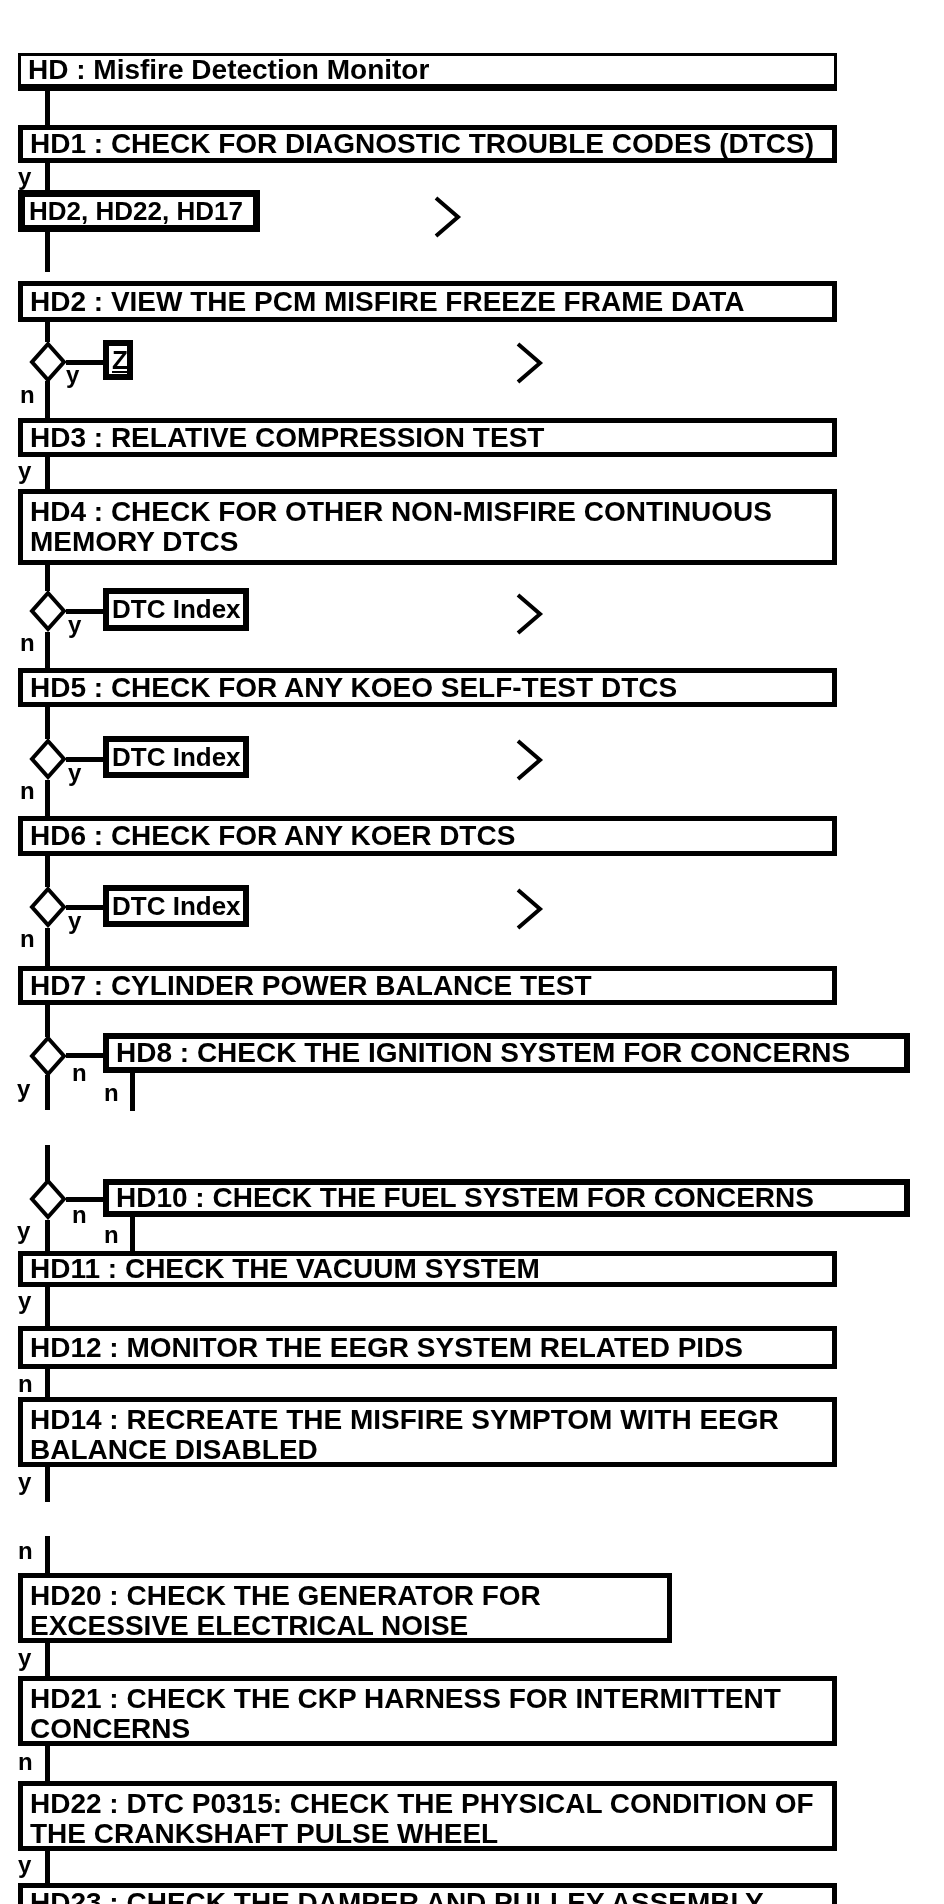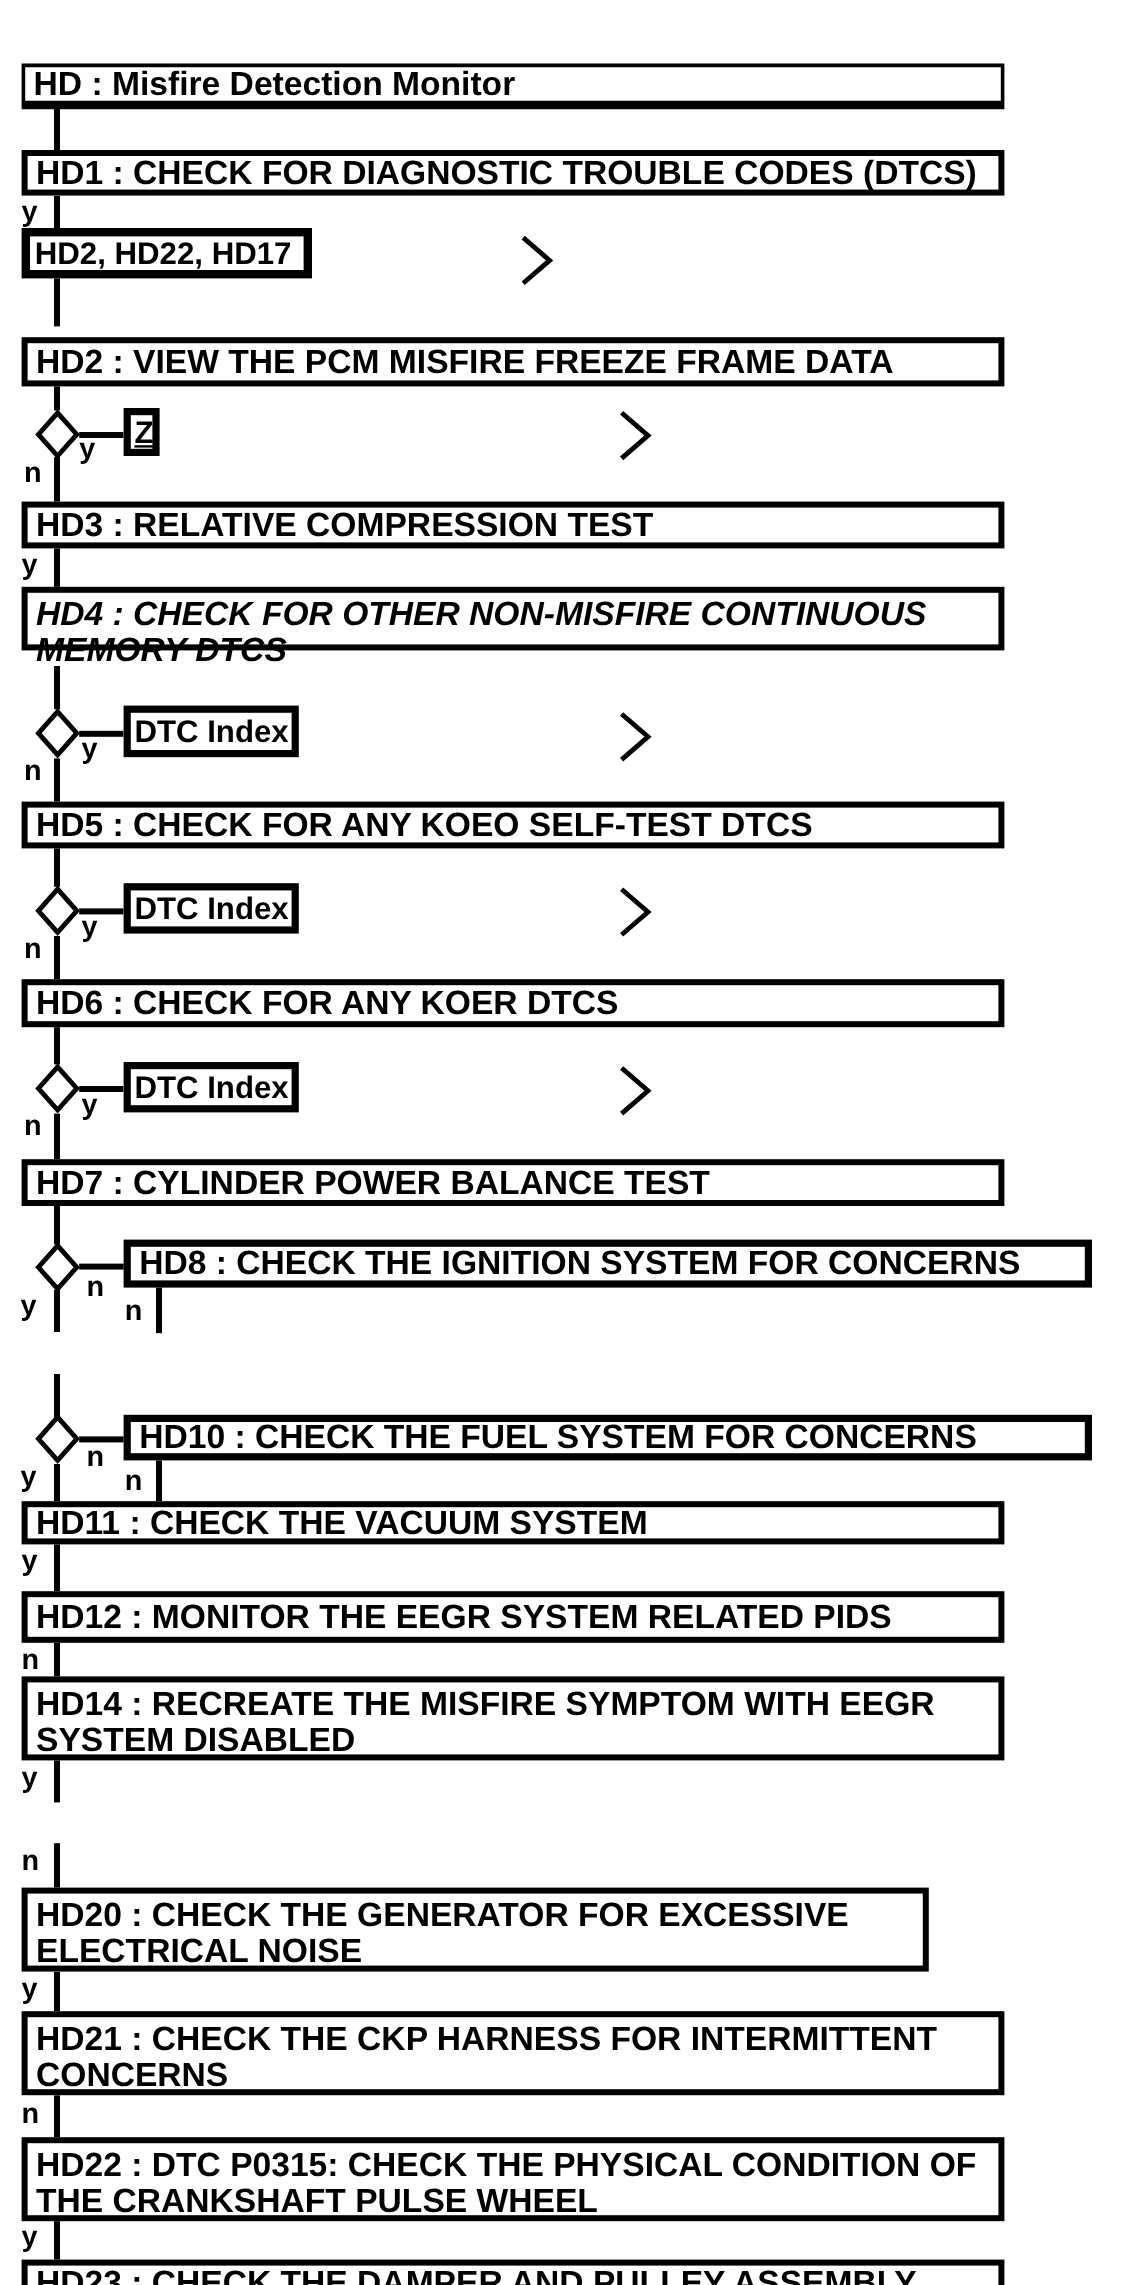--- a/index.html
+++ b/index.html
@@ -120,33 +120,33 @@
       <polyline points="4,4 26,23 4,42" fill="none" stroke="#000000" stroke-width="4"></polyline>
     </svg>
 
   <div class="box" style="left:18px; top:86px;   width:819px; height:38px;">HD1 : CHECK FOR DIAGNOSTIC TROUBLE CODES (DTCS)</div>
   <div class="box refbox" style="left:18px; top:151px; width:242px; height:42px;">HD2, HD22, HD17</div>
   <div class="box" style="left:18px; top:242px;  width:819px; height:41px;">HD2 : VIEW THE PCM MISFIRE FREEZE FRAME DATA</div>
   <div class="box sidebox" style="left:103px; top:301px; width:30px; height:40px;">
       <span class="u">Z</span>
     </div>
   <div class="box" style="left:18px; top:379px;  width:819px; height:39px;">HD3 : RELATIVE COMPRESSION TEST</div>
-  <div class="box wrap" style="left:18px; top:450px; width:819px; height:53px;font-style:italic;">HD4 : CHECK FOR OTHER NON-MISFIRE CONTINUOUS MEMORY DTCS</div>
+  <div class="box wrap" style="left:18px; top:450px; width:819px; height:76px;">HD4 : CHECK FOR OTHER NON-MISFIRE CONTINUOUS MEMORY DTCS</div>
   <div class="box sidebox" style="left:103px; top:549px; width:146px; height:43px;">DTC Index</div>
   <div class="box" style="left:18px; top:629px;  width:819px; height:39px;">HD5 : CHECK FOR ANY KOEO SELF-TEST DTCS</div>
   <div class="box sidebox" style="left:103px; top:697px; width:146px; height:42px;">DTC Index</div>
   <div class="box" style="left:18px; top:777px;  width:819px; height:40px;">HD6 : CHECK FOR ANY KOER DTCS</div>
   <div class="box sidebox" style="left:103px; top:846px; width:146px; height:42px;">DTC Index</div>
   <div class="box" style="left:18px; top:927px;  width:819px; height:39px;">HD7 : CYLINDER POWER BALANCE TEST</div>
   <div class="box widebox" style="left:103px; top:994px; width:807px; height:40px;">HD8 : CHECK THE IGNITION SYSTEM FOR CONCERNS</div>
   <div class="box widebox" style="left:103px; top:1140px; width:807px; height:38px;">HD10 : CHECK THE FUEL SYSTEM FOR CONCERNS</div>
   <div class="box" style="left:18px; top:1212px; width:819px; height:36px;">HD11 : CHECK THE VACUUM SYSTEM</div>
   <div class="box" style="left:18px; top:1287px; width:819px; height:43px;">HD12 : MONITOR THE EEGR SYSTEM RELATED PIDS</div>
-  <div class="box wrap" style="left:18px; top:1358px; width:819px; height:70px;">HD14 : RECREATE THE MISFIRE SYMPTOM WITH EEGR SYSTEM DISABLED</div>
-  <div class="box wrap" style="left:18px; top:1534px; width:756px; height:70px;">HD20 : CHECK THE GENERATOR FOR EXCESSIVE ELECTRICAL NOISE</div>
+  <div class="box wrap" style="left:18px; top:1358px; width:819px; height:70px;">HD14 : RECREATE THE MISFIRE SYMPTOM WITH EEGR BALANCE DISABLED</div>
+  <div class="box wrap" style="left:18px; top:1534px; width:654px; height:70px;">HD20 : CHECK THE GENERATOR FOR EXCESSIVE ELECTRICAL NOISE</div>
   <div class="box wrap" style="left:18px; top:1637px; width:819px; height:70px;">HD21 : CHECK THE CKP HARNESS FOR INTERMITTENT CONCERNS</div>
   <div class="box wrap" style="left:18px; top:1742px; width:819px; height:70px;">HD22 : DTC P0315: CHECK THE PHYSICAL CONDITION OF THE CRANKSHAFT PULSE WHEEL</div>
   <div class="box" style="left:18px; top:1844px; width:819px; height:40px;">HD23 : CHECK THE DAMPER AND PULLEY ASSEMBLY</div>
 
   <div class="lbl" style="left:18px; top:126px;">y</div>
 
   <div class="lbl" style="left:66px; top:324px;">y</div>
   <div class="lbl" style="left:20px; top:344px;">n</div>
 
   <div class="lbl" style="left:18px; top:420px;">y</div>

